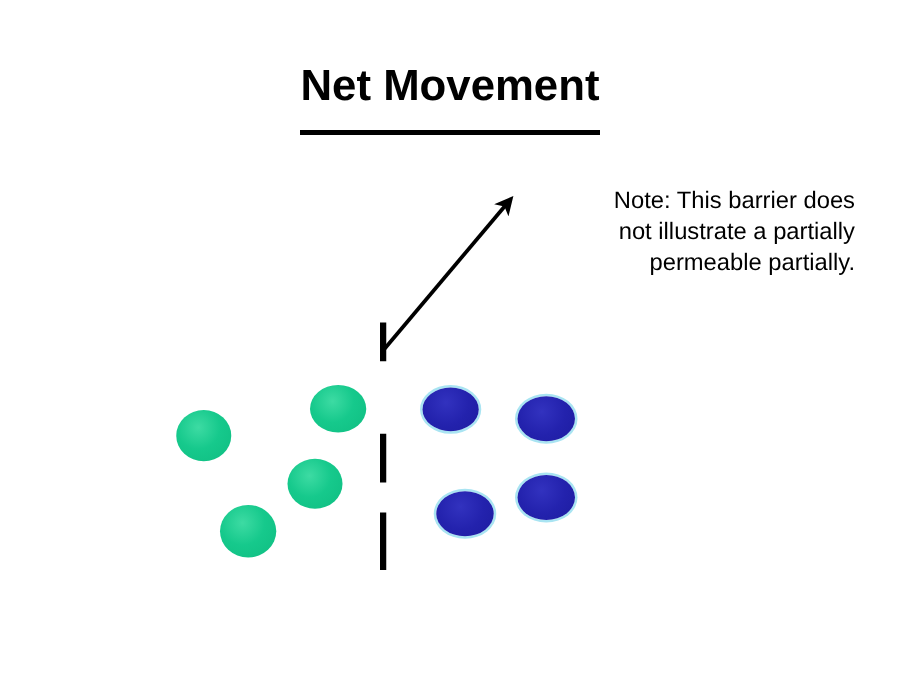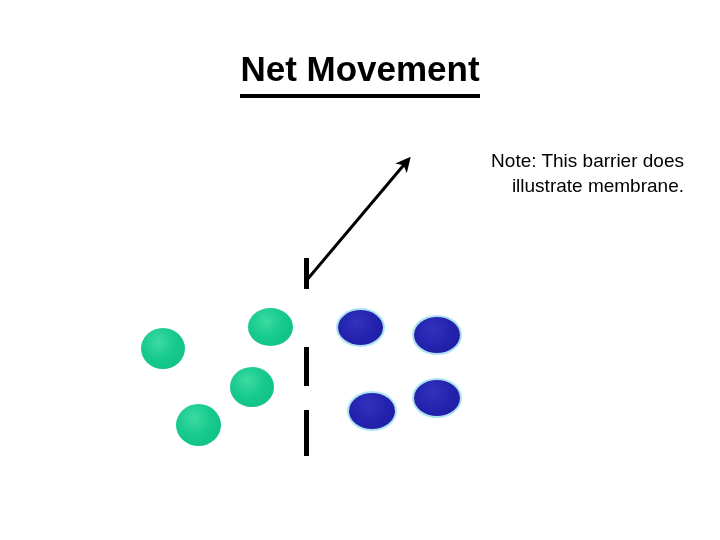--- a/index.html
+++ b/index.html
@@ -27,21 +27,21 @@
     font-size: 35px;
     font-weight: bold;
     color: #000000;
     letter-spacing: 0px;
     line-height: 42px;
     white-space: nowrap;
   }
   #title .title-text {
     display: inline-block;
     border-bottom: 4px solid #000000;
-    padding-bottom: 4px;
+    padding-bottom: 14px;
   }
   #note {
     position: absolute;
     left: 424px;
     top: 148px;
     width: 260px;
     font-family: "Liberation Sans", sans-serif;
     font-size: 19px;
     line-height: 25px;
     color: #000000;
@@ -76,21 +76,22 @@
 <body>
 
 <div id="slide">
 
   <div id="title">
     <span class="title-text">Net Movement</span>
   </div>
 
   <div id="note">
     <div>Note: This barrier does</div>
-    <div>illustrate membrane.</div>
+    <div>not illustrate a partially</div>
+    <div>permeable partially.</div>
   </div>
 
   <svg id="arrow-layer" viewBox="0 0 720 540" width="720" height="540">
     <defs>
       <marker id="arrowhead" markerWidth="5" markerHeight="5" refX="3.6" refY="2.5" orient="auto">
         <path d="M0,0 L5,2.5 L0,5 L1.3,2.5 z" fill="#000000"></path>
       </marker>
     </defs>
     <line x1="306" y1="281" x2="408" y2="160" stroke="#000000" stroke-width="3" marker-end="url(#arrowhead)"></line>
   </svg>

